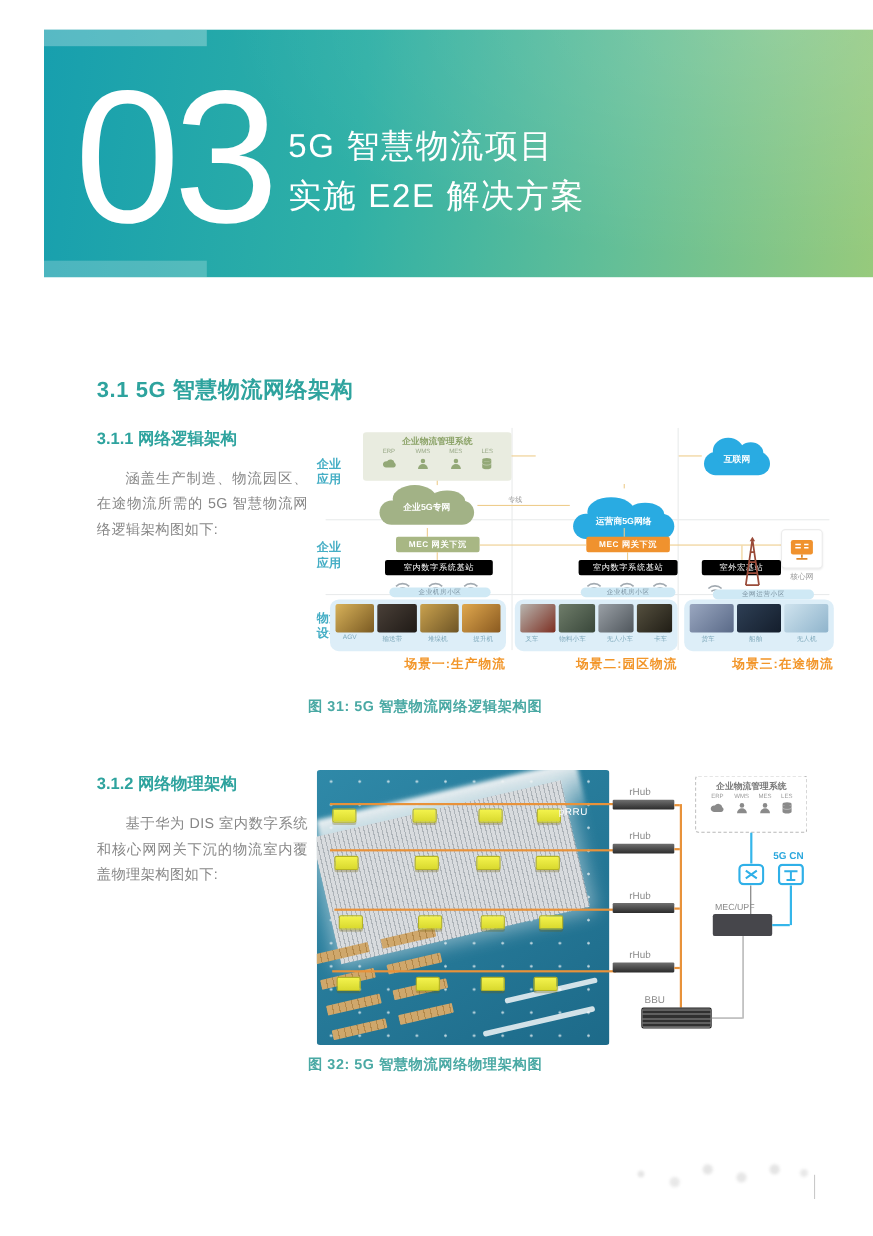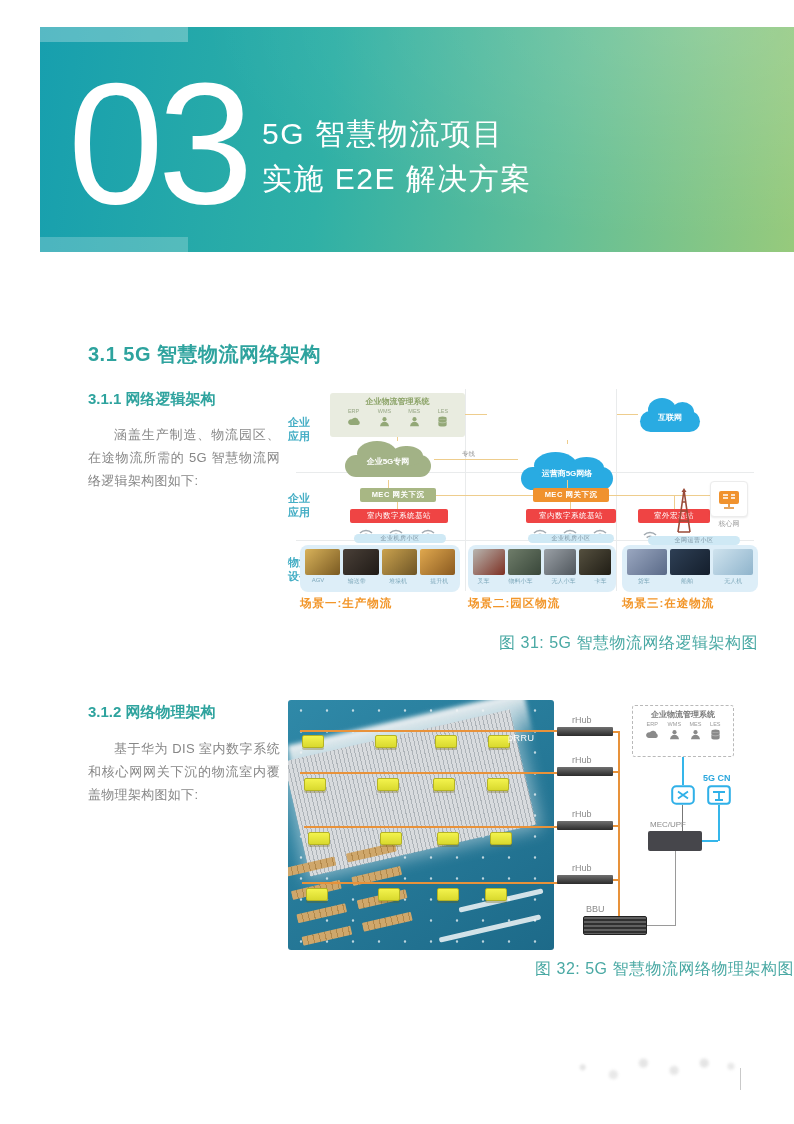--- a/index.html
+++ b/index.html
@@ -56,35 +56,35 @@
   .cloud{position:absolute}
   .cloud .c1{position:absolute;left:3%;right:3%;bottom:8%;height:55%;border-radius:999px;background:var(--cc)}
   .cloud .c2{position:absolute;left:16%;top:2%;width:44%;height:64%;border-radius:50%;background:var(--cc)}
   .cloud .c3{position:absolute;right:12%;top:14%;width:36%;height:52%;border-radius:50%;background:var(--cc)}
   .cloud .c-label{position:absolute;inset:0;display:flex;align-items:center;justify-content:center;
     color:#fff;font-size:8px;font-weight:700;padding-top:5px;text-align:center;line-height:1.1;z-index:2}
   .mec{position:absolute;height:14px;border-radius:2px;color:#fff;font-size:7.5px;font-weight:700;
     display:flex;align-items:center;justify-content:center;letter-spacing:.5px}
   .mec.green{background:#a8b784}
   .mec.orange{background:#f0922e}
-  .bs{position:absolute;height:14px;border-radius:2px;background:#ef4444;color:#fff;font-size:7.5px;
+  .bs{position:absolute;height:14px;border-radius:2px;background:#000000;color:#fff;font-size:7.5px;
     display:flex;align-items:center;justify-content:center;letter-spacing:.5px}
   .wifi{position:absolute;width:16px;height:12px}
   .corecard{position:absolute;left:430px;top:96px;width:38px;height:36px;background:#fff;border:1px solid #ececec;
     border-radius:4px;box-shadow:0 1px 2px rgba(0,0,0,.08);display:flex;align-items:center;justify-content:center}
   .corelab{position:absolute;left:424px;top:134px;width:50px;text-align:center;font-size:7px;color:#9a9a9a}
   .tower{position:absolute;left:393px;top:102px}
   .cellbar{position:absolute;height:9px;border-radius:5px;background:#cfe9f5;color:#7c93a2;font-size:6px;
     display:flex;align-items:center;justify-content:center;letter-spacing:.5px}
   .panel{position:absolute;height:47px;background:#ddeef8;border-radius:8px;top:160px}
   .photos{display:flex;gap:3px;padding:4px 5px 0}
   .photo{flex:1;height:26px;border-radius:2px}
   .devl{display:flex;justify-content:space-around;font-size:6px;color:#7fa9bb;margin-top:2px}
-  .scap{position:absolute;top:211px;font-size:11.5px;font-weight:700;color:#f2962a;text-align:left;letter-spacing:1px}
-  .figcap{position:absolute;left:0;right:0;text-align:right;font-weight:400;color:#4aa9a4;font-size:16px;letter-spacing:.5px}
+  .scap{position:absolute;top:211px;font-size:11.5px;font-weight:700;color:#f2962a;text-align:right;letter-spacing:1px}
+  .figcap{position:absolute;left:0;right:0;text-align:left;font-weight:700;color:#4aa9a4;font-size:13px;letter-spacing:.5px}
   .f31 .figcap{top:248px}
   
   .ph1{background:linear-gradient(135deg,#d8b25a,#7a5a22)}
   .ph2{background:linear-gradient(135deg,#4a4038,#1f1a16)}
   .ph3{background:linear-gradient(135deg,#caa24e,#6e5526)}
   .ph4{background:linear-gradient(135deg,#e0a84e,#8a5a20)}
   .ph5{background:linear-gradient(135deg,#b8b6b0,#7d2f22)}
   .ph6{background:linear-gradient(135deg,#6f7d6a,#39473a)}
   .ph7{background:linear-gradient(135deg,#9aa0a6,#4f565c)}
   .ph8{background:linear-gradient(135deg,#55503f,#201d15)}

